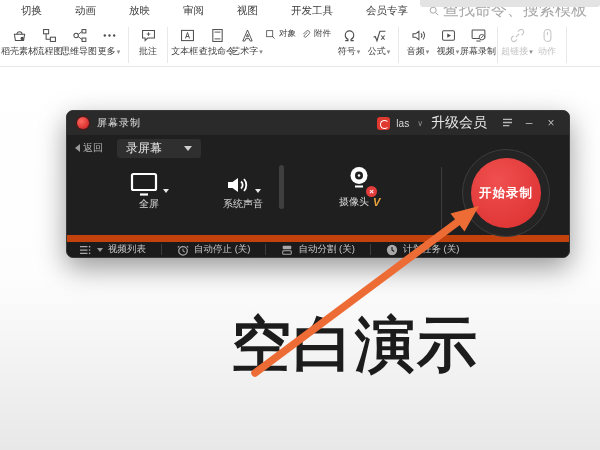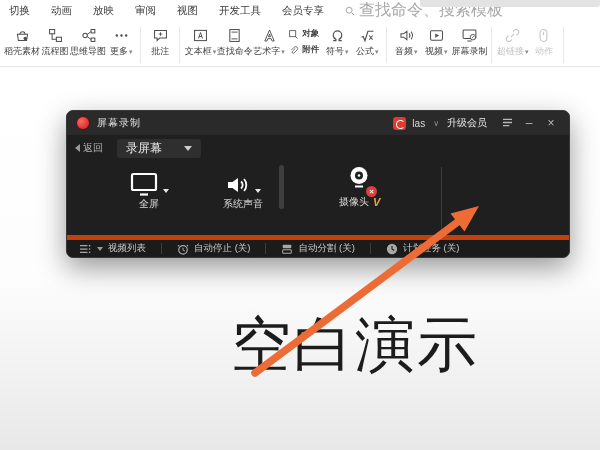--- a/index.html
+++ b/index.html
@@ -2,51 +2,51 @@
 <html><head>
 <meta charset="utf-8">
 <style>
   * { margin:0; padding:0; box-sizing:border-box; }
   html,body { width:600px; height:450px; overflow:hidden; }
   body { font-family:"Liberation Sans","DejaVu Sans",sans-serif; background:#fff; position:relative; }
   .screen { position:absolute; inset:0; width:600px; height:450px; overflow:hidden; }
 
   
   .menubar { position:absolute; top:0; left:0; right:0; height:21px; background:#fff; display:flex; align-items:center; padding-left:9px; gap:21px; }
-  .mitem { font-size:10.5px; color:#3c3c3c; white-space:nowrap; cursor:default; }
+  .mitem { font-size:10.5px; color:#3c3c3c; white-space:nowrap; cursor:default;margin-left:12px; }
   .searchbox { display:flex; align-items:center; gap:4px; color:#a8a8a8; font-size:16px; white-space:nowrap; }
   .win-edge { position:absolute; top:0; left:420px; width:180px; height:7px; background:#e3e3e3; border-radius:0 0 3px 3px; }
 
   
   .ribbon { position:absolute; top:21px; left:0; right:0; height:46px; background:#fff; border-bottom:1px solid #e7e7e7; display:flex; align-items:flex-start; padding:4px 2px 0 4px; }
   .rit { display:flex; flex-direction:column; align-items:center; gap:2px; padding:2px 4px; min-width:30px; }
   .rit svg { display:block; }
   .rlb { font-size:9px; color:#424242; white-space:nowrap; line-height:10px; }
   .rit.dis .rlb { color:#c3c3c3; }
   .dd::after { content:"▾"; font-size:7px; color:#8a8a8a; margin-left:1px; }
   .rsep { width:1px; height:36px; background:#e8e8e8; margin:2px 4px 0 4px; flex:none; }
-  .rstack { display:flex; flex-direction:column; gap:4px; padding-top:3px; margin:0 3px;font-weight:bold; }
+  .rstack { display:flex; flex-direction:row; gap:4px; padding-top:3px; margin:0 3px; }
   .sitem { display:flex; align-items:center; gap:3px; font-size:8.5px; color:#424242; white-space:nowrap; }
 
   
   .stage { position:absolute; top:68px; left:0; width:600px; height:382px; background:linear-gradient(180deg,#ffffff 0%,#fdfdfd 55%,#e8e8e8 100%); }
-  .slide-title { position:absolute; left:231px; top:237px; font-size:60px; font-weight:400; letter-spacing:2px; color:#1c1c1c; white-space:nowrap; }
+  .slide-title { position:absolute; left:231px; top:237px; font-size:60px; font-weight:700; letter-spacing:2px; color:#1c1c1c; white-space:nowrap; }
   .slide-subtitle { position:absolute; left:247px; top:307px; font-size:20px; color:#7f7f7f; letter-spacing:1px; white-space:nowrap; }
 
   
   .dlg { position:absolute; left:66px; top:110px; width:504px; height:148px; background:#1f1f1f; border:1px solid #383838; border-radius:7px; box-shadow:0 10px 28px rgba(0,0,0,.4); z-index:5; overflow:visible; }
   .dlg-titlebar { position:absolute; top:0; left:0; right:0; height:24px; background:#2a2a2a; border-radius:6px 6px 0 0; display:flex; align-items:center; padding:0 10px; gap:6px; }
   .rec-dot { width:12px; height:12px; border-radius:50%; background:radial-gradient(circle at 35% 35%, #ff6a5e, #d92f2f 70%); box-shadow:0 0 0 1.5px #4a1b1b; flex:none; }
   .dlg-title { font-size:10px; color:#e0e0e0; letter-spacing:1px; margin-left:2px; }
   .tb-spacer { flex:1; }
   .wps-logo { width:13px; height:13px; border-radius:3px; background:#e0392f; position:relative; flex:none; }
   .wps-logo::after { content:""; position:absolute; left:3px; top:3px; width:7px; height:7px; border:1.5px solid #fff; border-right-color:transparent; border-radius:50%; }
   .acct { font-size:10px; color:#dcdcdc; }
   .chev { font-size:8px; color:#8f8f8f; margin:0 2px; }
-  .upgrade { font-size:10px; color:#e6e6e6; margin-right:6px; white-space:nowrap; }
+  .upgrade { font-size:14px; color:#e6e6e6; margin-right:6px; white-space:nowrap; }
   .tb-ico { color:#b7b7b7; font-size:12px; width:16px; text-align:center; line-height:16px; cursor:default; }
 
   .dlg-nav { position:absolute; top:24px; left:0; right:0; height:26px; display:flex; align-items:center; padding-left:8px; }
   .back { display:flex; align-items:center; gap:3px; color:#b0b0b0; font-size:10px; }
   .back-tri { width:0; height:0; border:4px solid transparent; border-right:5px solid #9a9a9a; border-left:none; }
   .mode-dd { margin-left:14px; background:#2f2f2f; border-radius:3px; height:19px; display:flex; align-items:center; padding:0 9px; gap:22px; color:#ececec; font-size:12px; }
   .mode-caret { width:0; height:0; border:4px solid transparent; border-top:5px solid #cfcfcf; border-bottom:none; }
 
   .dlg-body { position:absolute; top:50px; left:0; right:0; height:76px; }
   .opt { position:absolute; display:flex; flex-direction:column; align-items:center; }
@@ -56,21 +56,21 @@
   .vip { color:#e8a33d; font-weight:700; font-size:11px; font-style:italic; }
   .vscroll { position:absolute; left:212px; top:4px; width:5px; height:44px; background:#3f3f3f; border-radius:3px; }
   .vline { position:absolute; left:374px; top:6px; width:1px; height:62px; background:#3c3c3c; }
   .cam-wrap { position:relative; }
   .cam-badge { position:absolute; right:-4px; bottom:-2px; width:11px; height:11px; background:#e23b3b; border-radius:50%; color:#fff; font-size:8px; line-height:11px; text-align:center; font-weight:700; }
 
   .start-ring { position:absolute; left:395px; top:38px; width:88px; height:88px; border-radius:50%; background:#242424; border:1.5px solid #3d3d3d; display:flex; align-items:center; justify-content:center; z-index:6; }
   .start-btn { width:70px; height:70px; border-radius:50%; background:radial-gradient(circle at 38% 32%, #f05050, #e03636 75%); display:flex; align-items:center; justify-content:center; cursor:pointer; }
   .start-btn span { color:#fff; font-size:12.5px; font-weight:700; letter-spacing:1px; }
 
-  .dlg-footer { position:absolute; bottom:0; left:0; right:0; height:22px; background:#1b1b1b; border-top:5px solid #c2410c; border-radius:0 0 6px 6px; display:flex; align-items:center; padding-left:12px; }
+  .dlg-footer { position:absolute; bottom:0; left:0; right:0; height:22px; background:#1b1b1b; border-top:7px solid #c2410c; border-radius:0 0 6px 6px; display:flex; align-items:center; padding-left:12px; }
   .fitem { display:flex; align-items:center; gap:5px; color:#c9c9c9; font-size:9.5px; white-space:nowrap; }
   .fdiv { width:1px; height:11px; background:#3c3c3c; margin:0 15px; }
   .fcaret { width:0; height:0; border:3px solid transparent; border-top:4px solid #9a9a9a; border-bottom:none; margin-left:1px; }
 
   .arrow-svg { position:absolute; inset:0; z-index:9; pointer-events:none; }
 </style>
 </head>
 <body>
 
 <div class="screen">
@@ -306,20 +306,25 @@
         </div>
         <div class="opt-label">
           <span>摄像头</span>
           <span class="vip">V</span>
         </div>
       </div>
 
       <div class="vline"></div>
     </div>
 
+    <div class="start-ring">
+      <div class="start-btn">
+        <span>开始录制</span>
+      </div>
+    </div>
 
     <div class="dlg-footer">
       <span class="fitem">
         <svg width="12" height="10" viewBox="0 0 14 12">
             <path d="M1 2h9M1 6h9M1 10h9" stroke="#a8a8a8" stroke-width="1.5"></path>
             <circle cx="12.5" cy="2" r="1" fill="#a8a8a8"></circle>
             <circle cx="12.5" cy="6" r="1" fill="#a8a8a8"></circle>
             <circle cx="12.5" cy="10" r="1" fill="#a8a8a8"></circle>
           </svg>
         <span class="fcaret"></span>

